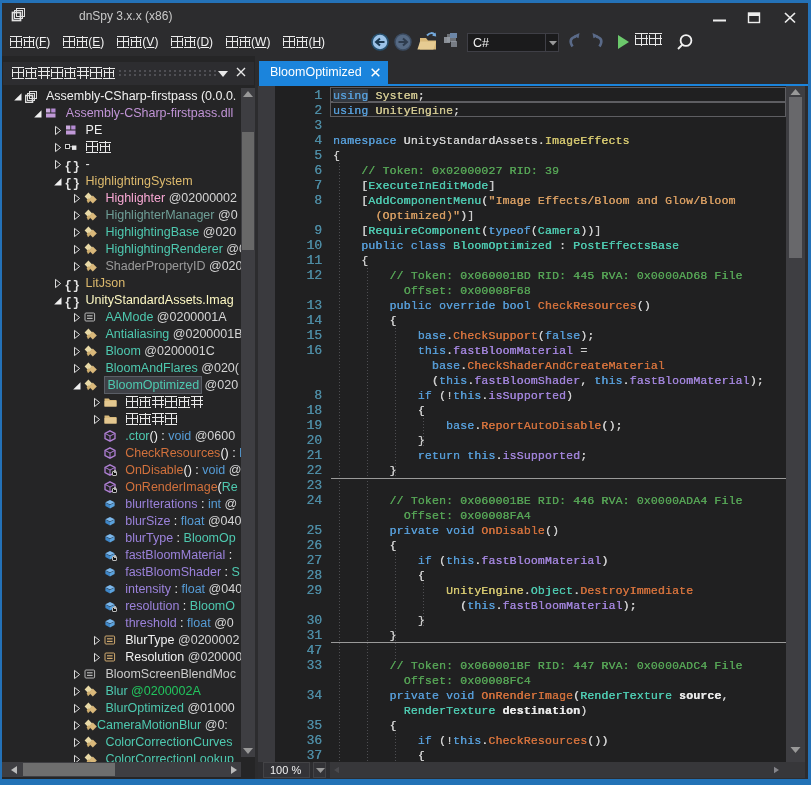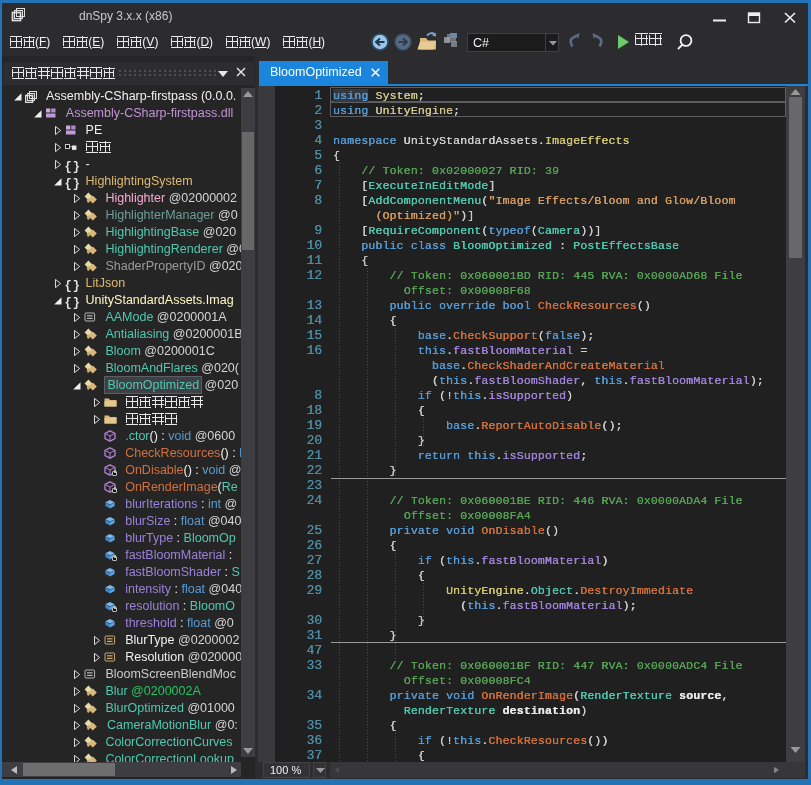--- a/index.html
+++ b/index.html
@@ -568,21 +568,21 @@
           <svg style="position:absolute;left:70.4px;top:3px;" width="10" height="11" viewBox="0 0 10 11">
             <path d="M2.5 1.4 L7.6 5.5 L2.5 9.6 Z" fill="none" stroke="#dcdcdc"></path>
           </svg>
           <span class="tico" style="left:82.4px;">
             <svg width="13" height="13" viewBox="0 0 13 13">
               <path d="M4.4 0.6 L8.2 4.4 L4.4 8.2 L0.6 4.4Z" fill="#e8d9a6"></path>
               <path d="M8.8 3.4 L12.8 7.4 L8.8 11.4 L4.8 7.4Z" fill="#d9b87a"></path>
               <path d="M2.6 8 L4.6 6.2 L6.8 8.4 L4 11.2 Z" fill="#cfae6e"></path>
             </svg>
           </span>
-          <span class="ttxt" style="left:105px;text-align:center;"><span style="color:#4ec9b0">CameraMotionBlur</span> <span style="color:#d4d4d4">@0:</span></span>
+          <span class="ttxt" style="left:95px;text-align:center;"><span style="color:#4ec9b0">CameraMotionBlur</span> <span style="color:#d4d4d4">@0:</span></span>
         </div>
 <div class="trow" style="top:646px;">
           <svg style="position:absolute;left:70.4px;top:3px;" width="10" height="11" viewBox="0 0 10 11">
             <path d="M2.5 1.4 L7.6 5.5 L2.5 9.6 Z" fill="none" stroke="#dcdcdc"></path>
           </svg>
           <span class="tico" style="left:82.4px;">
             <svg width="13" height="13" viewBox="0 0 13 13">
               <path d="M4.4 0.6 L8.2 4.4 L4.4 8.2 L0.6 4.4Z" fill="#e8d9a6"></path>
               <path d="M8.8 3.4 L12.8 7.4 L8.8 11.4 L4.8 7.4Z" fill="#d9b87a"></path>
               <path d="M2.6 8 L4.6 6.2 L6.8 8.4 L4 11.2 Z" fill="#cfae6e"></path>

